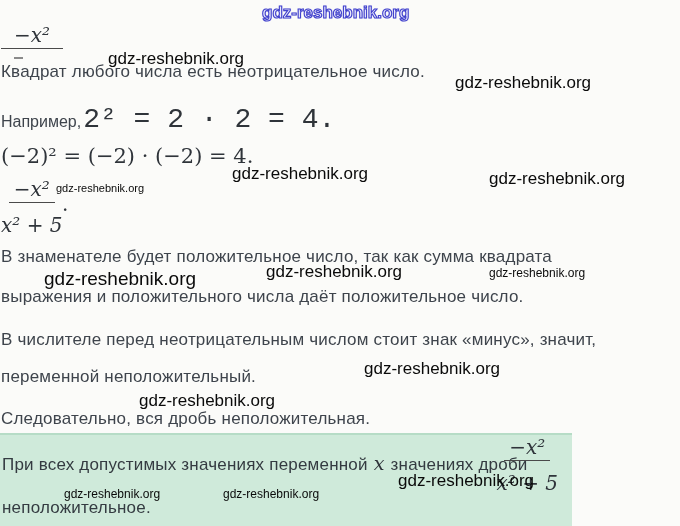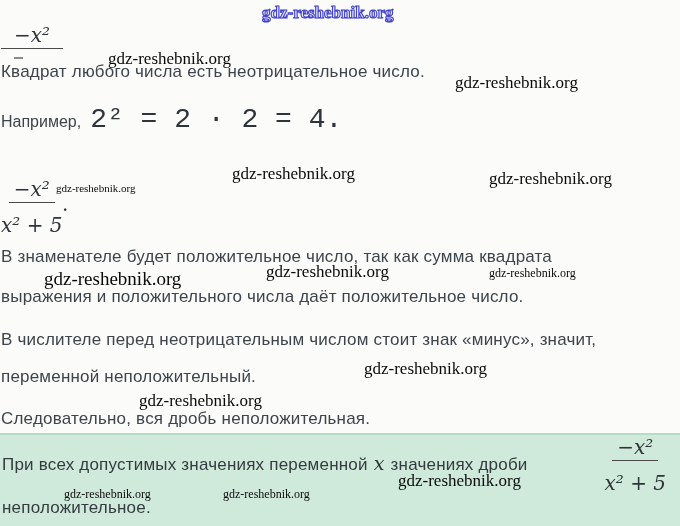--- a/index.html
+++ b/index.html
@@ -19,53 +19,53 @@
     letter-spacing:0.2px;
     white-space:nowrap;
     color:#3e444c;
   }
   
   .math{
     font-family:"DejaVu Serif",serif;
     color:#2f343a;
   }
   .math-line{position:absolute;font-size:21px;white-space:nowrap;}
-  .example-row{position:absolute;display:flex;align-items:baseline;gap:9px;white-space:nowrap;}
+  .example-row{position:absolute;display:flex;align-items:baseline;gap:2px;white-space:nowrap;}
   .example-row .math{font-size:28px;font-family:Liberation Mono, monospace;}
   .frac{
     display:inline-flex;flex-direction:column;align-items:center;
     font-family:"DejaVu Serif",serif;font-style:italic;color:#2f343a;
   }
   .fnum{padding:0 5px 1px;border-bottom:1.6px solid #4a4a4a;font-size:20px;line-height:24px;}
   .fden{padding-top:2px;font-size:20px;line-height:24px;margin-top:8px;}
   .frac-top{position:absolute;left:1px;top:23px;}
   .frac-top .fnum{min-width:52px;text-align:center;}
   .frac-top-dash{position:absolute;left:14px;top:57px;width:9px;height:2px;background:#8a8a8a;}
   .frac-mid{position:absolute;left:1px;top:177px;}
   .frac-mid-period{position:absolute;left:62px;top:192px;font-family:"DejaVu Serif",serif;font-size:20px;color:#2f343a;}
   
   .wm{
     position:absolute;
-    font-family:Liberation Serif, serif;
+    font-family:Liberation Sans, sans-serif;
     color:#0a0a0a;
     white-space:nowrap;
     font-size:17px;
   }
   .wm-19{font-size:19px;}
   .wm-12{font-size:12px;}
   .wm-11{font-size:11px;}
   .wm-blue{
     font-weight:bold;
     color:#e9e9fb;
     -webkit-text-stroke:1.1px #4343cd;
     text-shadow:0 0 1px #4343cd;
   }
   
   .callout{
-    position:absolute;left:0;top:433px;width:680px;height:93px;
+    position:absolute;left:0;top:433px;width:572px;height:93px;
     background:#cfeada;
     border-top:2px solid #b6dcc6;
     box-sizing:border-box;
     color:#343b41;
   }
   .callout .row{
     position:absolute;left:2px;top:17px;
     display:flex;align-items:baseline;gap:6px;white-space:nowrap;
     font-size:17px;letter-spacing:0.2px;
   }
@@ -89,20 +89,21 @@
 
   <div class="line" style="left:1px;top:62px;text-align:center;">Квадрат любого числа есть неотрицательное число.</div>
 
   <div class="wm" style="left:455px;top:73px;">gdz-reshebnik.org</div>
 
   <div class="example-row" style="left:1px;top:104px;">
     <span>Например,</span>
     <span class="math">2² = 2 · 2 = 4.</span>
   </div>
 
+  <div class="math math-line" style="left:1px;top:144px;">(−2)² = (−2) · (−2) = 4.</div>
 
   <div class="wm" style="left:232px;top:164px;">gdz-reshebnik.org</div>
   <div class="wm" style="left:489px;top:169px;">gdz-reshebnik.org</div>
   <div class="wm wm-11" style="left:56px;top:182px;">gdz-reshebnik.org</div>
 
   <div class="frac frac-mid">
     <span class="fnum">−x²</span>
     <span class="fden">x² + 5</span>
   </div>
   <div class="frac-mid-period">.</div>

